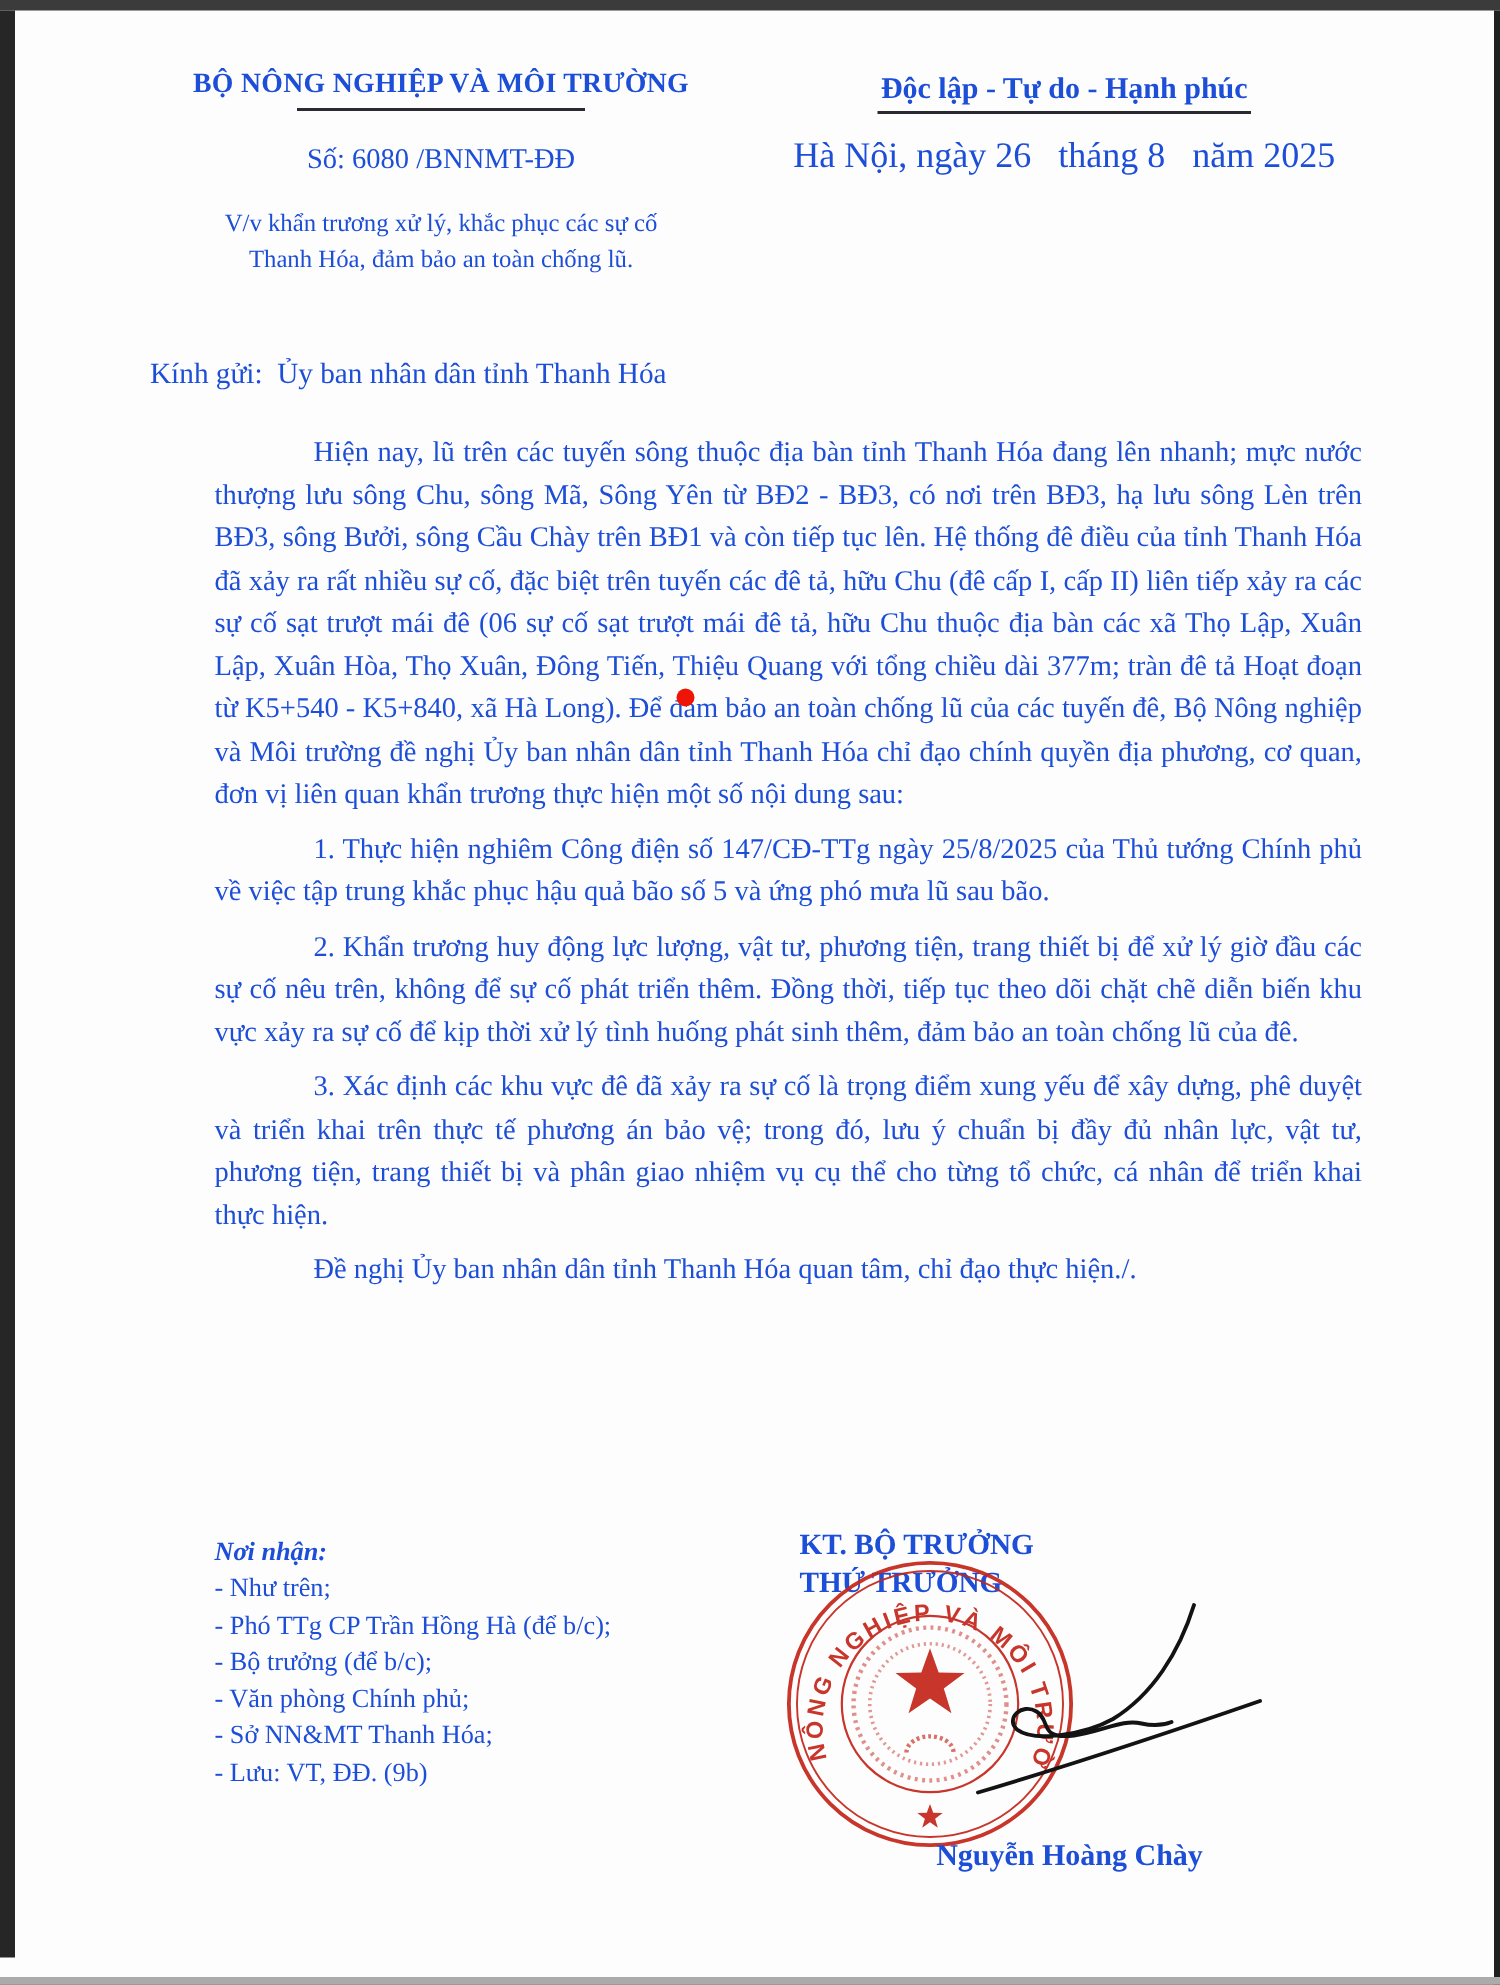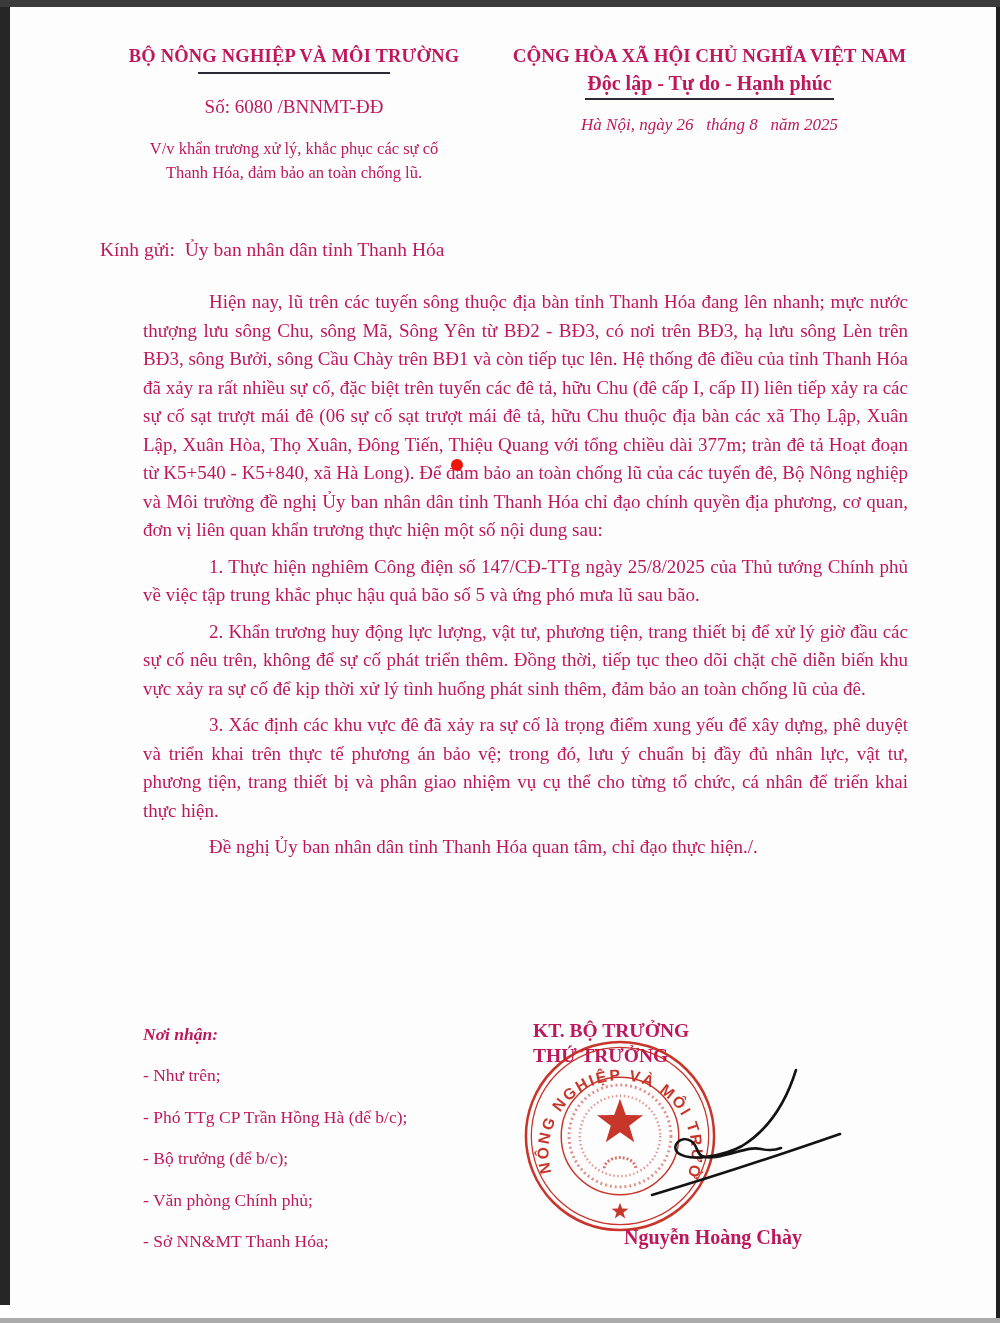--- a/index.html
+++ b/index.html
@@ -1,57 +1,57 @@
 <!DOCTYPE html>
 <html><head>
 <meta charset="utf-8">
 <style>
   * { box-sizing: border-box; }
   html, body { margin: 0; padding: 0; background: #4a4a4a; }
   .screen {
     position: relative; width: 1000px; height: 1323px;
     background: #fdfdfd; overflow: hidden;
     font-family: "Liberation Serif", "DejaVu Serif", serif;
-    color: #be185d;
+    color: #1d4ed8;
   }
   .frame-top    { position:absolute; left:0; top:0; width:1000px; height:7px;  background:#3b3b3b; }
   .frame-left   { position:absolute; left:0; top:7px; width:10px; height:1298px; background:#262626; }
   .frame-right  { position:absolute; right:0; top:7px; width:4px; height:1316px; background:#202020; }
   .frame-bottom { position:absolute; left:0; bottom:0; width:1000px; height:5px; background:#ababab; }
 
   .content { position:absolute; left:100px; top:44px; width:825px; }
 
   .header-row { display:flex; gap:6px; }
   .issuer-col { width:388px; text-align:center; }
   .national-col { width:431px; text-align:center; }
 
   .org-name   { font-weight:bold; font-size:18.5px; line-height:24px; letter-spacing:0.2px; }
   .org-rule   { width:192px; height:0; border-bottom:2.2px solid #2a2a33; margin:4px auto 0 auto; }
   .doc-number { font-size:19px; margin-top:22px; white-space:pre-wrap; }
   .subject    { font-size:16.5px; line-height:24px; margin-top:9px; }
 
   .country    { font-weight:bold; font-size:19px; line-height:24px; }
   .motto      { display:inline-block; font-weight:bold; font-size:20px; line-height:26px;
                 border-bottom:2.2px solid #2a2a33; padding:0 2px 2px 2px; margin-top:2px; }
-  .place-date { font-style:italic; font-size:17px; margin-top:15px; white-space:pre-wrap; }
+  .place-date { font-size:24px; margin-top:15px; white-space:pre-wrap; }
 
   .recipient-line { text-align:left; font-size:19.5px; margin-top:54px; white-space:pre-wrap; }
 
   .doc-body { margin-left:43px; margin-right:17px; }
   .doc-body p {
     font-size:19px; line-height:28.5px; text-align:justify;
     text-indent:66px; margin:8px 0;
   }
   .doc-body p.first { margin-top:27px; }
   .doc-body p.closing { text-align:left; }
 
   .footer { position:absolute; left:100px; top:1012px; width:825px; height:306px; }
   .recipients { position:absolute; left:43px; top:10px; width:380px; }
   .recipients-title { font-weight:bold; font-style:italic; font-size:17.5px; line-height:24px; }
-  .recipient-item   { font-size:17.5px; line-height:24.5px;margin-top:17px; }
+  .recipient-item   { font-size:17.5px; line-height:24.5px; }
 
   .sig-head { position:absolute; left:433px; top:6px; width:360px; text-align:left;
               font-weight:bold; font-size:19.5px; line-height:25px; }
   .signer-name { position:absolute; left:433px; top:214px; width:360px; text-align:center;
                  font-weight:bold; font-size:20px; }
 
   .seal { position:absolute; left:422px; top:26px; width:196px; height:196px; opacity:0.93; }
   .signature-svg { position:absolute; left:528px; top:52px; width:230px; height:150px; }
 
   .red-dot { position:absolute; left:451px; top:459px; width:12px; height:12px;
@@ -70,21 +70,20 @@
 
     <div class="header-row">
       <div class="issuer-col">
         <div class="org-name">BỘ NÔNG NGHIỆP VÀ MÔI TRƯỜNG</div>
         <div class="org-rule"></div>
         <div class="doc-number">Số: 6080 /BNNMT-ĐĐ</div>
         <div class="subject" style="margin-top:19px;">V/v khẩn trương xử lý, khắc phục các sự cố</div>
         <div class="subject" style="margin-top:0;">Thanh Hóa, đảm bảo an toàn chống lũ.</div>
       </div>
       <div class="national-col">
-        <div class="country">CỘNG HÒA XÃ HỘI CHỦ NGHĨA VIỆT NAM</div>
         <div><span class="motto">Độc lập - Tự do - Hạnh phúc</span></div>
         <div class="place-date">Hà Nội, ngày 26   tháng 8   năm 2025</div>
       </div>
     </div>
 
     <div class="recipient-line">Kính gửi:  Ủy ban nhân dân tỉnh Thanh Hóa</div>
 
     <div class="doc-body">
       <p class="first">Hiện nay, lũ trên các tuyến sông thuộc địa bàn tỉnh Thanh Hóa đang lên nhanh; mực nước thượng lưu sông Chu, sông Mã, Sông Yên từ BĐ2 - BĐ3, có nơi trên BĐ3, hạ lưu sông Lèn trên BĐ3, sông Bưởi, sông Cầu Chày trên BĐ1 và còn tiếp tục lên. Hệ thống đê điều của tỉnh Thanh Hóa đã xảy ra rất nhiều sự cố, đặc biệt trên tuyến các đê tả, hữu Chu (đê cấp I, cấp II) liên tiếp xảy ra các sự cố sạt trượt mái đê (06 sự cố sạt trượt mái đê tả, hữu Chu thuộc địa bàn các xã Thọ Lập, Xuân Lập, Xuân Hòa, Thọ Xuân, Đông Tiến, Thiệu Quang với tổng chiều dài 377m; tràn đê tả Hoạt đoạn từ K5+540 - K5+840, xã Hà Long). Để đảm bảo an toàn chống lũ của các tuyến đê, Bộ Nông nghiệp và Môi trường đề nghị Ủy ban nhân dân tỉnh Thanh Hóa chỉ đạo chính quyền địa phương, cơ quan, đơn vị liên quan khẩn trương thực hiện một số nội dung sau:</p>
       <p>1. Thực hiện nghiêm Công điện số 147/CĐ-TTg ngày 25/8/2025 của Thủ tướng Chính phủ về việc tập trung khắc phục hậu quả bão số 5 và ứng phó mưa lũ sau bão.</p>
@@ -95,20 +94,21 @@
   </div>
 
   <div class="footer">
     <div class="recipients">
       <div class="recipients-title">Nơi nhận:</div>
       <div class="recipient-item">- Như trên;</div>
       <div class="recipient-item">- Phó TTg CP Trần Hồng Hà (để b/c);</div>
       <div class="recipient-item">- Bộ trưởng (để b/c);</div>
       <div class="recipient-item">- Văn phòng Chính phủ;</div>
       <div class="recipient-item">- Sở NN&amp;MT Thanh Hóa;</div>
+      <div class="recipient-item">- Lưu: VT, ĐĐ. (9b)</div>
     </div>
 
     <div class="sig-head">
       <div>KT. BỘ TRƯỞNG</div>
       <div>THỨ TRƯỞNG</div>
     </div>
 
     <svg class="seal" viewBox="0 0 200 200">
       <g fill="none" stroke="#c4261b">
         <circle cx="100" cy="100" r="96" stroke-width="2.6"></circle>

